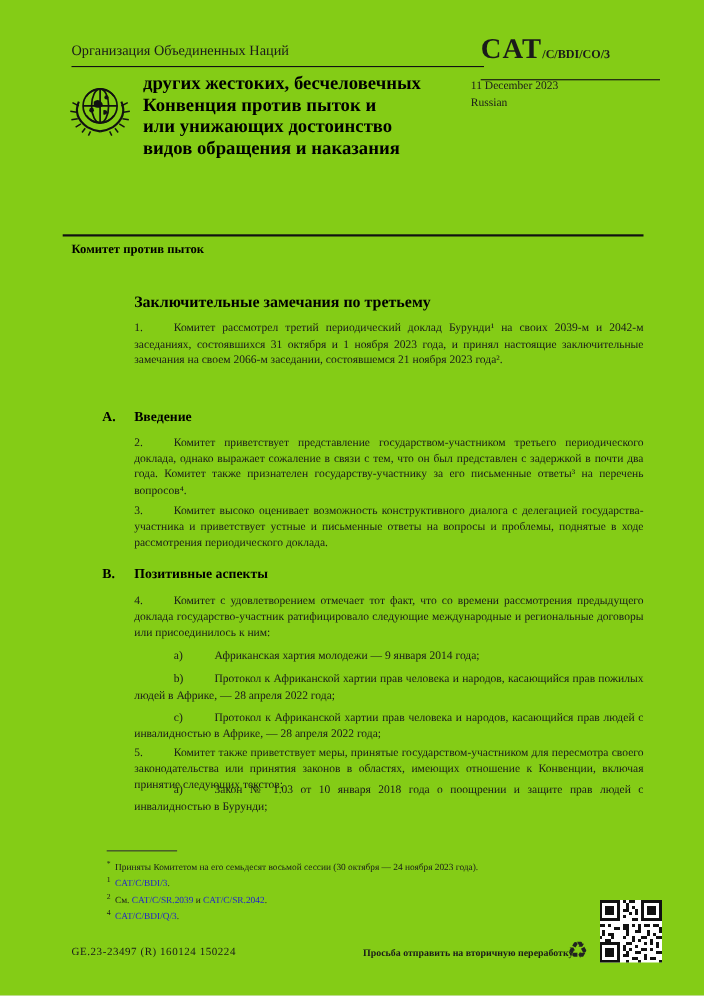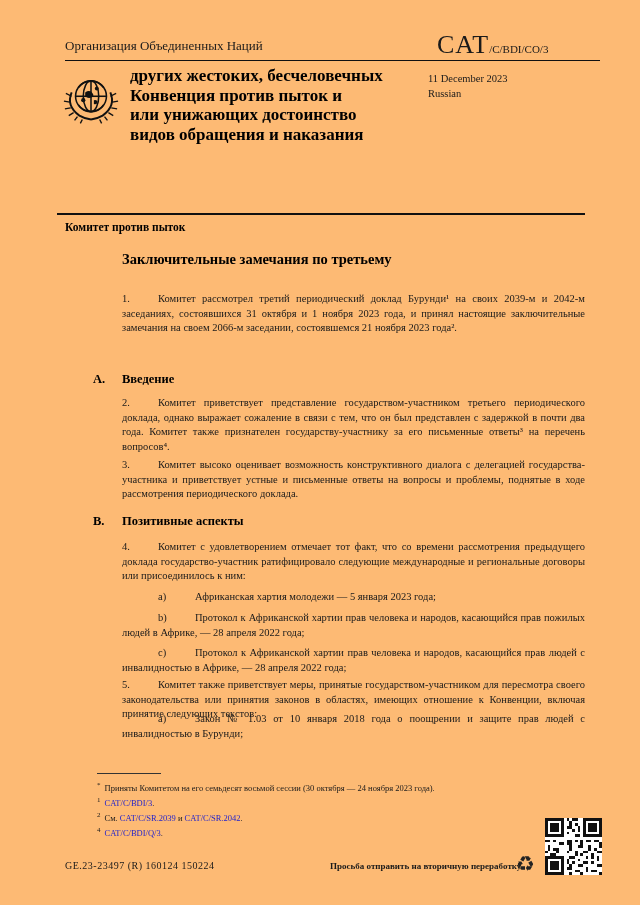--- a/index.html
+++ b/index.html
@@ -1,48 +1,48 @@
 <!DOCTYPE html>
 <html><head>
 <meta charset="utf-8">
 <style>
   * { margin:0; padding:0; box-sizing:border-box; }
   html,body { background:#e9e9e9; }
   body { font-family:"Liberation Serif", serif; color:#1a1a1a; }
   .page {
-    position:relative; width:640px; height:905px; background:#fdba74;
+    position:relative; width:640px; height:905px; background:#84cc16;
     margin:0 auto; overflow:hidden;
   }
   
   .org-name {
     position:absolute; left:65px; top:38px; width:375px;
     font-size:13px; padding-bottom:6px; border-bottom:1px solid #111;
   }
   .doc-symbol {
     position:absolute; right:40px; top:30px; width:163px; text-align:left;
-    border-bottom:1px solid #111; padding-bottom:0;
+    border-bottom:1px solid #111; padding-bottom:12px;font-weight:bold;
   }
   .doc-symbol .big { font-size:26px; letter-spacing:1px; }
   .doc-symbol .small { font-size:11px; }
   
   .emblem { position:absolute; left:62px; top:66px; width:58px; height:76px; }
   .mast-title {
     position:absolute; left:130px; top:66px; width:292px;
     font-size:17px; font-weight:bold; line-height:19.5px; color:#000;
   }
   .mast-info {
     position:absolute; left:428px; top:72px; width:170px;
     font-size:10.5px; line-height:14.6px;
   }
   
   .thick-rule { position:absolute; left:57px; top:213px; width:528px; height:2px; background:#111; }
   .committee { position:absolute; left:65px; top:221px; font-size:11.5px; font-weight:bold; color:#000; }
   
   .doc-title {
-    position:absolute; left:122px; top:250px; width:330px;
+    position:absolute; left:122px; top:266px; width:330px;
     font-size:14.5px; font-weight:bold; line-height:18px; color:#000;
   }
   .doc-title sup { font-size:9px; }
   .body-text { font-size:10.5px; line-height:14.6px; text-align:justify; }
   .para { position:absolute; left:122px; width:463px; }
   .para .num { display:inline-block; width:36px; }
   .sec-head { position:absolute; left:93px; font-size:12.5px; font-weight:bold; color:#000; }
   .sec-head .letter { display:inline-block; width:29px; }
   .list-item { position:absolute; left:122px; width:463px; text-indent:36px; }
   .list-item .label { display:inline-block; width:37px; text-indent:0; }
@@ -127,21 +127,21 @@
   <div class="sec-head" style="top:372px"><span class="letter">A.</span><span>Введение</span></div>
 
   <p class="para body-text" style="top:396px"><span class="num">2.</span><span>Комитет приветствует представление государством-участником третьего периодического доклада, однако выражает сожаление в связи с тем, что он был представлен с задержкой в почти два года. Комитет также признателен государству-участнику за его письменные ответы³ на перечень вопросов⁴.</span></p>
 
   <p class="para body-text" style="top:458px"><span class="num">3.</span><span>Комитет высоко оценивает возможность конструктивного диалога с делегацией государства-участника и приветствует устные и письменные ответы на вопросы и проблемы, поднятые в ходе рассмотрения периодического доклада.</span></p>
 
   <div class="sec-head" style="top:514px"><span class="letter">B.</span><span>Позитивные аспекты</span></div>
 
   <p class="para body-text" style="top:540px"><span class="num">4.</span><span>Комитет с удовлетворением отмечает тот факт, что со времени рассмотрения предыдущего доклада государство-участник ратифицировало следующие международные и региональные договоры или присоединилось к ним:</span></p>
 
-  <p class="list-item body-text" style="top:590px"><span class="label">a)</span><span>Африканская хартия молодежи — 5 января 2023 года;</span></p>
+  <p class="list-item body-text" style="top:590px"><span class="label">a)</span><span>Африканская хартия молодежи — 9 января 2014 года;</span></p>
   <p class="list-item body-text" style="top:611px"><span class="label">b)</span><span>Протокол к Африканской хартии прав человека и народов, касающийся прав пожилых людей в Африке, — 28 апреля 2022 года;</span></p>
   <p class="list-item body-text" style="top:646px"><span class="label">c)</span><span>Протокол к Африканской хартии прав человека и народов, касающийся прав людей с инвалидностью в Африке, — 28 апреля 2022 года;</span></p>
 
   <p class="para body-text" style="top:678px"><span class="num">5.</span><span>Комитет также приветствует меры, принятые государством-участником для пересмотра своего законодательства или принятия законов в областях, имеющих отношение к Конвенции, включая принятие следующих текстов:</span></p>
 
   <p class="list-item body-text" style="top:712px"><span class="label">a)</span><span>Закон № 1.03 от 10 января 2018 года о поощрении и защите прав людей с инвалидностью в Бурунди;</span></p>
 
   <div class="fn-sep"></div>
   <div class="footnotes">
     <div class="fn-row"><span class="fn-marker">*</span><span>Приняты Комитетом на его семьдесят восьмой сессии (30 октября — 24 ноября 2023 года).</span></div>

